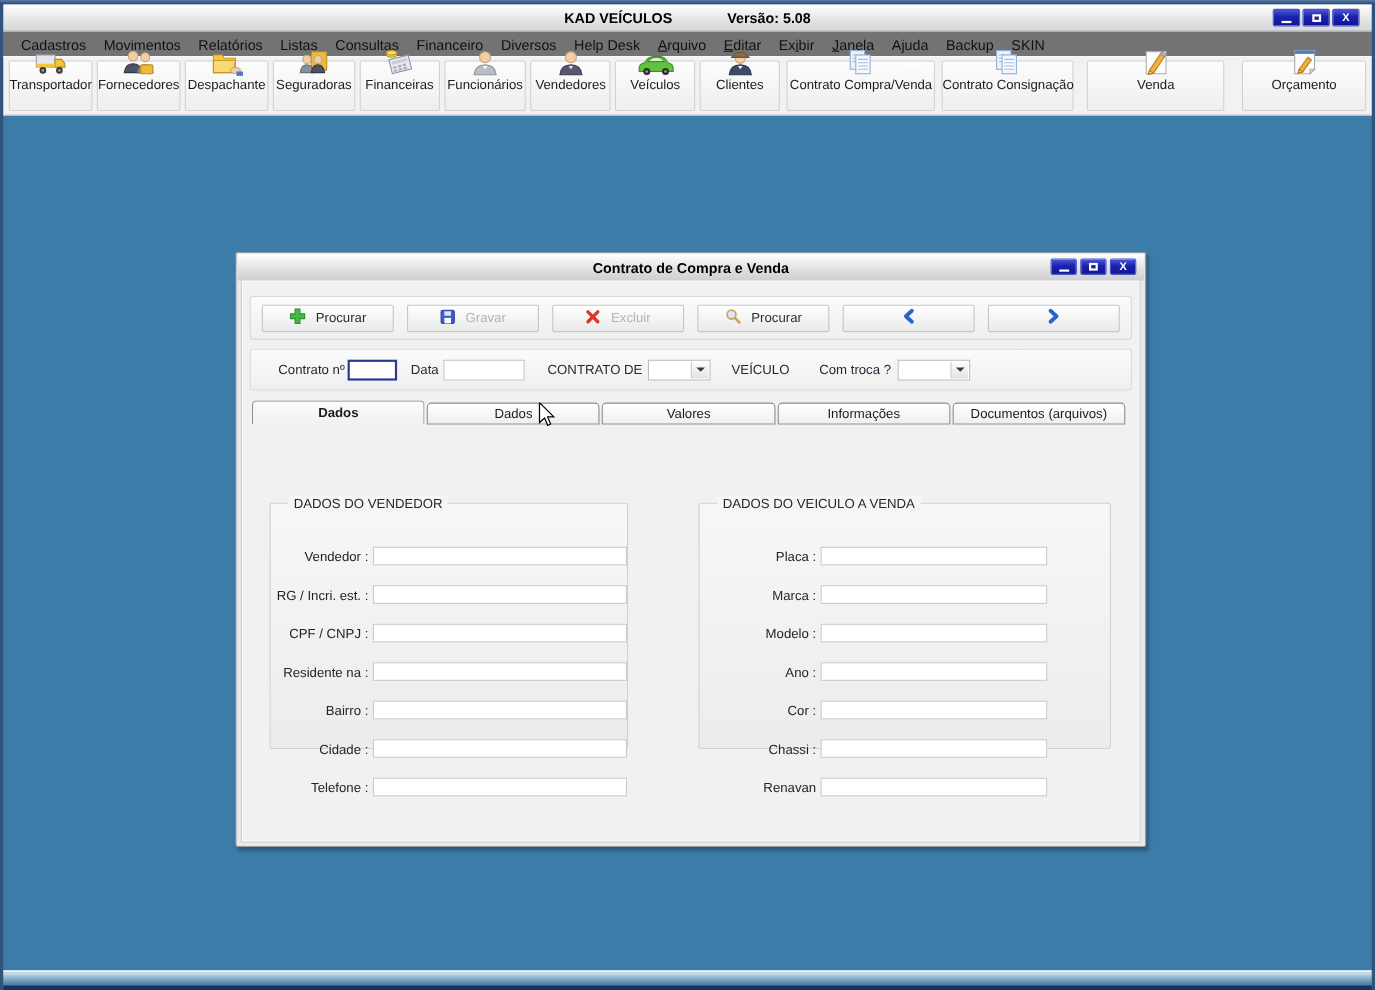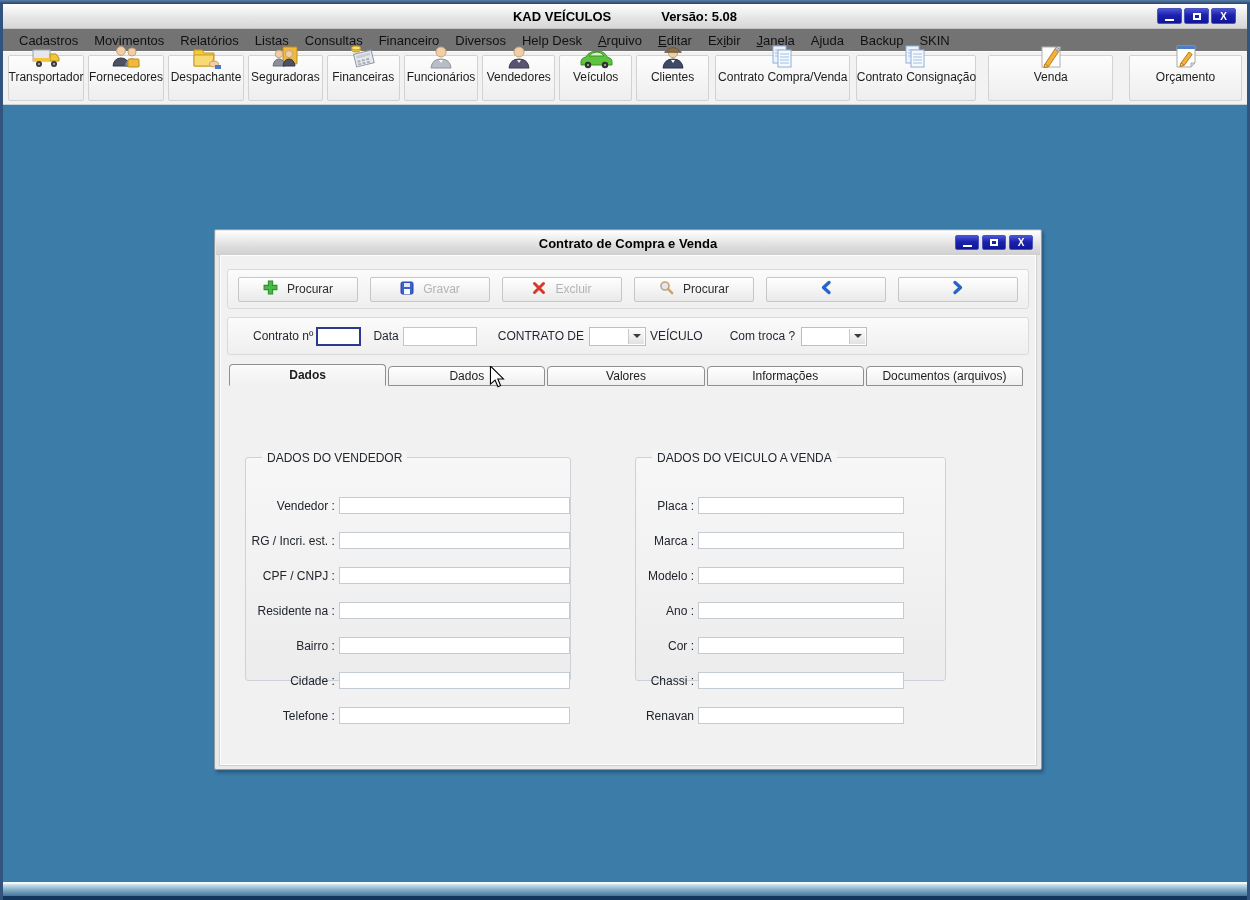--- a/index.html
+++ b/index.html
@@ -84,21 +84,21 @@
   .tab { flex:1; margin-right:2px; margin-top:2px; border:1px solid #8f8f8f;
          border-radius:4px 4px 0 0; background:linear-gradient(#ffffff,#efefef);
          display:flex; align-items:center; justify-content:center; font-size:12px; color:#1c1c1c; }
   .tab:last-child { margin-right:0; }
   .tab.active { margin-top:0; font-weight:bold; background:linear-gradient(#fbfbfb,#f1f1f1);
                 border-bottom-color:#f1f1f1; z-index:2; }
 
   .group { position:absolute; top:201px; height:224px; border:1px solid #cdd2d8; border-radius:3px;
            background:linear-gradient(#f7f7f7,#ececec); padding-top:39px; }
   .group.seller { left:24px; width:326px; }
-  .group.vehicle { left:414px; width:311px; }
+  .group.vehicle { left:414px; width:375px;padding-left:48px; }
   .group-title { position:absolute; top:-7px; left:16px; padding:0 5px; background:#f5f5f5;
                  font-size:12px; color:#23272f; }
   .frow { display:flex; align-items:center; margin-bottom:18px; }
   .flabel { text-align:right; margin-right:4px; font-size:12px; color:#20242c; white-space:nowrap; }
   .seller .flabel { width:92px; }
   .vehicle .flabel { width:58px; }
   .field { height:17px; border:1px solid #c5cbd2; background:#fff; font-size:12px; padding:0 3px;
            font-family:"Liberation Sans",sans-serif; }
   .seller .field { width:239px; }
   .vehicle .field { width:206px; }
@@ -392,21 +392,21 @@
         <span class="flt-label">Contrato nº</span>
         <input class="inp focus" style="width: 45px; margin-left: 3px;">
         <span class="flt-label" style="margin-left:12px;">Data</span>
         <input class="inp" style="width: 74px; margin-left: 4px;">
         <span class="flt-label" style="margin-left:21px;">CONTRATO DE</span>
         <div class="select" style="width:57px; margin-left:5px;">
           <div class="dd-btn">
               <span class="dd-arrow"></span>
             </div>
         </div>
-        <span class="flt-label" style="margin-left:4px;">VEÍCULO</span>
+        <span class="flt-label" style="margin-left:19px;">VEÍCULO</span>
         <span class="flt-label" style="margin-left:27px;">Com troca ?</span>
         <div class="select" style="width:66px; margin-left:6px;">
           <div class="dd-btn">
               <span class="dd-arrow"></span>
             </div>
         </div>
       </div>
 
       <div class="tabs">
         <div class="tab active">Dados</div>

